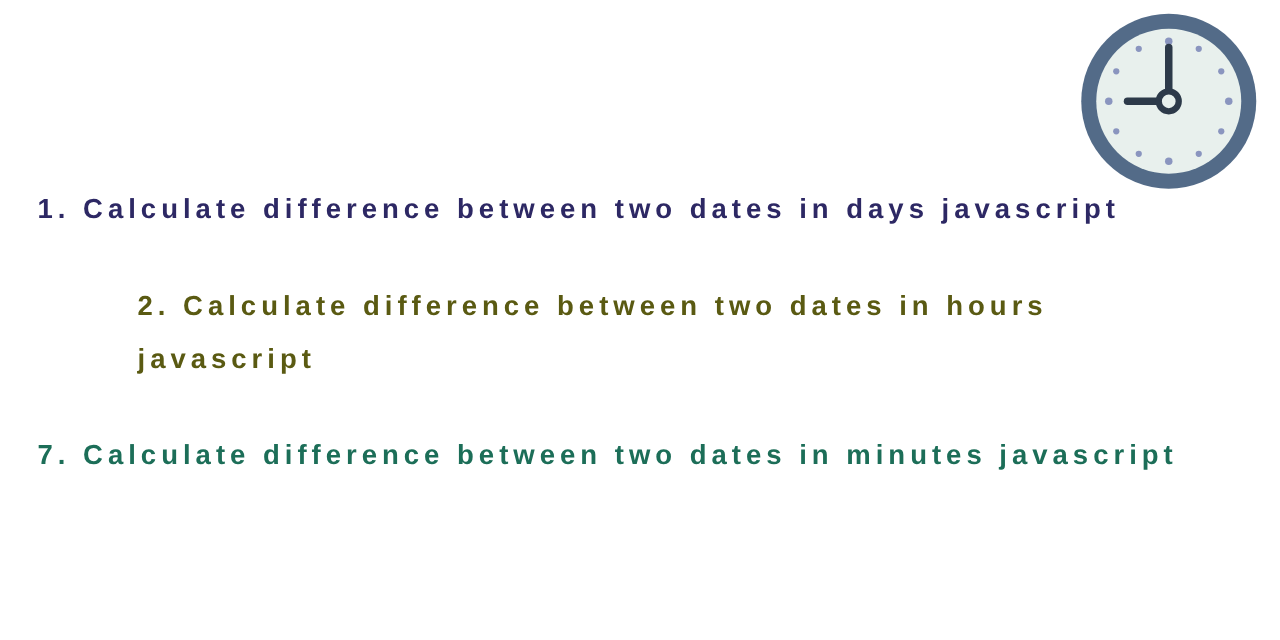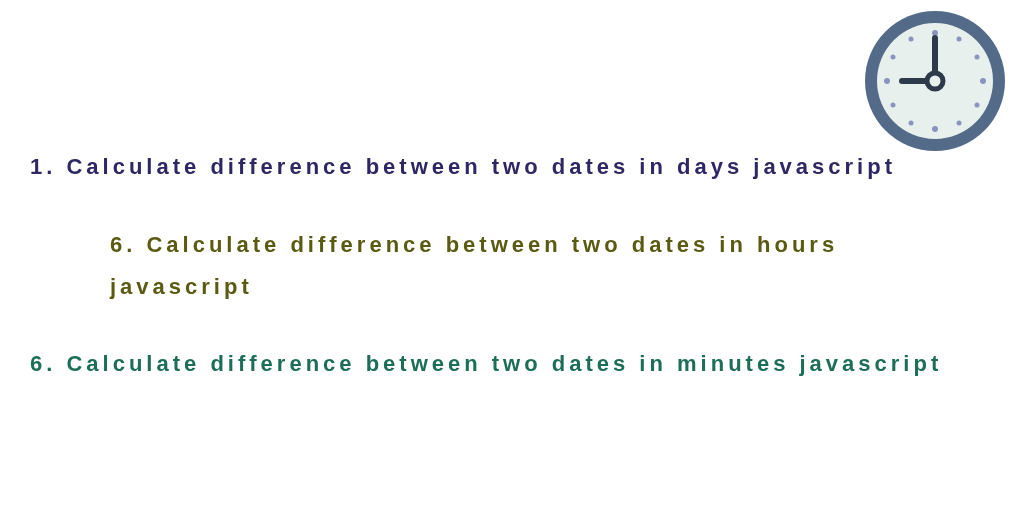--- a/index.html
+++ b/index.html
@@ -56,15 +56,15 @@
     <circle cx="51" cy="33" r="2.5" fill="#8a95bf"></circle>
 
     <line x1="75" y1="75" x2="75" y2="32" stroke="#2d3a4a" stroke-width="6" stroke-linecap="round"></line>
     <line x1="75" y1="75" x2="42" y2="75" stroke="#2d3a4a" stroke-width="6" stroke-linecap="round"></line>
     <circle cx="75" cy="75" r="8" fill="#e8f0ed" stroke="#2d3a4a" stroke-width="5"></circle>
   </svg>
 </div>
 
 <div class="content">
   <div class="item item1">1. Calculate difference between two dates in days javascript</div>
-  <div class="item item2">6. Calculate difference between two dates in hours javascript</div>
-  <div class="item item3">6. Calculate difference between two dates in minutes javascript</div>
+  <div class="item item2">2. Calculate difference between two dates in hours javascript</div>
+  <div class="item item3">7. Calculate difference between two dates in minutes javascript</div>
 </div>
 
 </body></html>

